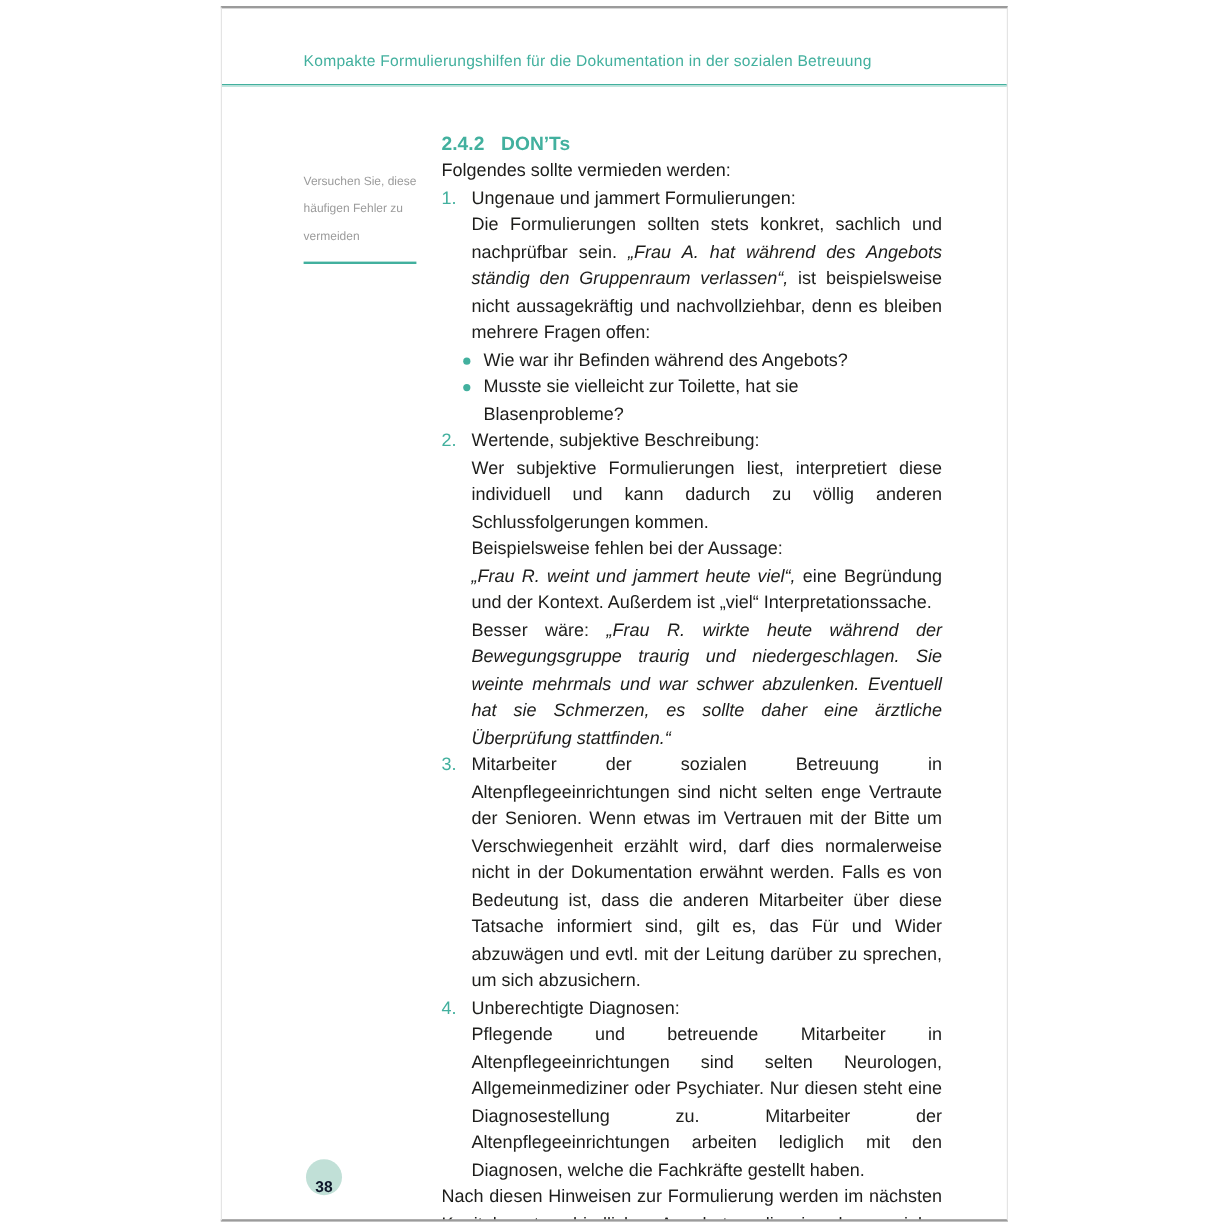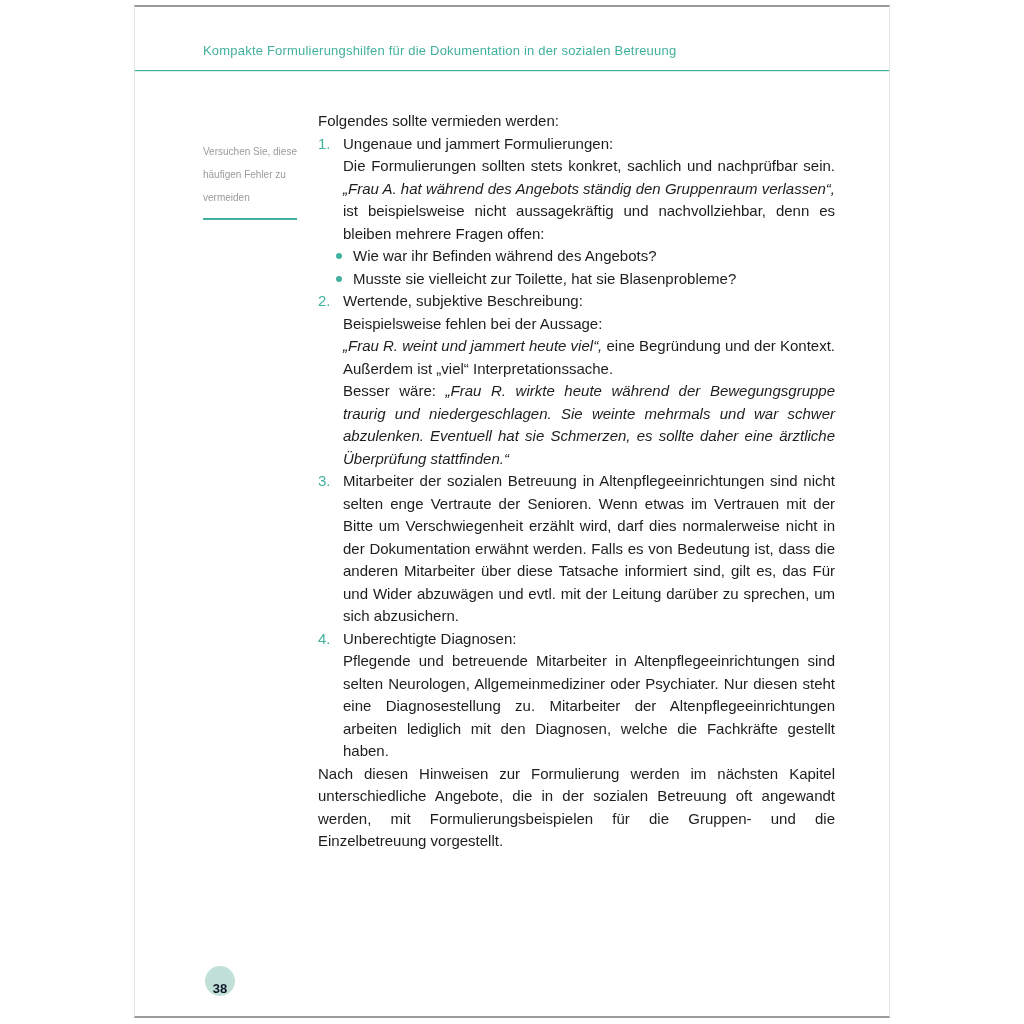--- a/index.html
+++ b/index.html
@@ -13,21 +13,21 @@
   body{
     width:1024px;height:1024px;
     background:#ffffff;
     font-family:"Liberation Sans","DejaVu Sans",sans-serif;
     color:var(--text);
     -webkit-font-smoothing:antialiased;
   }
   .canvas{width:1024px;height:1024px;background:#ffffff;}
   .page{
     position:relative;
-    width:756px;height:1013px;
+    width:656px;height:1013px;
     margin:0 auto;
     top:5px;
     background:#ffffff;
     border-top:2px solid #9b9b9b;
     border-bottom:2px solid #9b9b9b;
     border-left:1px solid #e4e4e4;
     border-right:1px solid #e4e4e4;
     overflow:hidden;
   }
   .running-header{
@@ -137,20 +137,23 @@
 
       <aside class="margin-col">
         <div class="margin-note">
           <span>Versuchen Sie, diese häufigen Fehler zu vermeiden</span>
           <div class="margin-rule"></div>
         </div>
       </aside>
 
       <main class="body-col">
 
+        <h2 class="section-heading">
+          <span class="sec-num">2.4.2</span><span>DON’Ts</span>
+        </h2>
 
 
         <p class="para lead-in">Folgendes sollte vermieden werden:</p>
 
         <div class="dont-list">
 
           <div class="ditem">
             <div class="dnum">1.</div>
             <div class="dbody">
               <div class="dtitle">Ungenaue und jammert Formulierungen:</div>
@@ -165,20 +168,21 @@
                   <span class="btxt">Musste sie vielleicht zur Toilette, hat sie Blasenprobleme?</span>
                 </div>
               </div>
             </div>
           </div>
 
           <div class="ditem">
             <div class="dnum">2.</div>
             <div class="dbody">
               <div class="dtitle">Wertende, subjektive Beschreibung:</div>
+              <p class="flow">Wer subjektive Formulierungen liest, interpretiert diese individuell und kann dadurch zu völlig anderen Schlussfolgerungen kommen.</p>
               <p class="flow">Beispielsweise fehlen bei der Aussage:</p>
               <p class="flow"><span class="it">„Frau R. weint und jammert heute viel“,</span><span> eine Begründung und der Kontext. Außerdem ist „viel“ Interpretationssache.</span></p>
               <p class="flow"><span>Besser wäre: </span><span class="it">„Frau R. wirkte heute während der Bewegungsgruppe traurig und niedergeschlagen. Sie weinte mehrmals und war schwer abzulenken. Eventuell hat sie Schmerzen, es sollte daher eine ärztliche Überprüfung stattfinden.“</span></p>
             </div>
           </div>
 
           <div class="ditem">
             <div class="dnum">3.</div>
             <div class="dbody">
               <p class="flow">Mitarbeiter der sozialen Betreuung in Altenpflegeeinrichtungen sind nicht selten enge Vertraute der Senioren. Wenn etwas im Vertrauen mit der Bitte um Verschwiegenheit erzählt wird, darf dies normalerweise nicht in der Dokumentation erwähnt werden. Falls es von Bedeutung ist, dass die anderen Mitarbeiter über diese Tatsache informiert sind, gilt es, das Für und Wider abzuwägen und evtl. mit der Leitung darüber zu sprechen, um sich abzusichern.</p>

